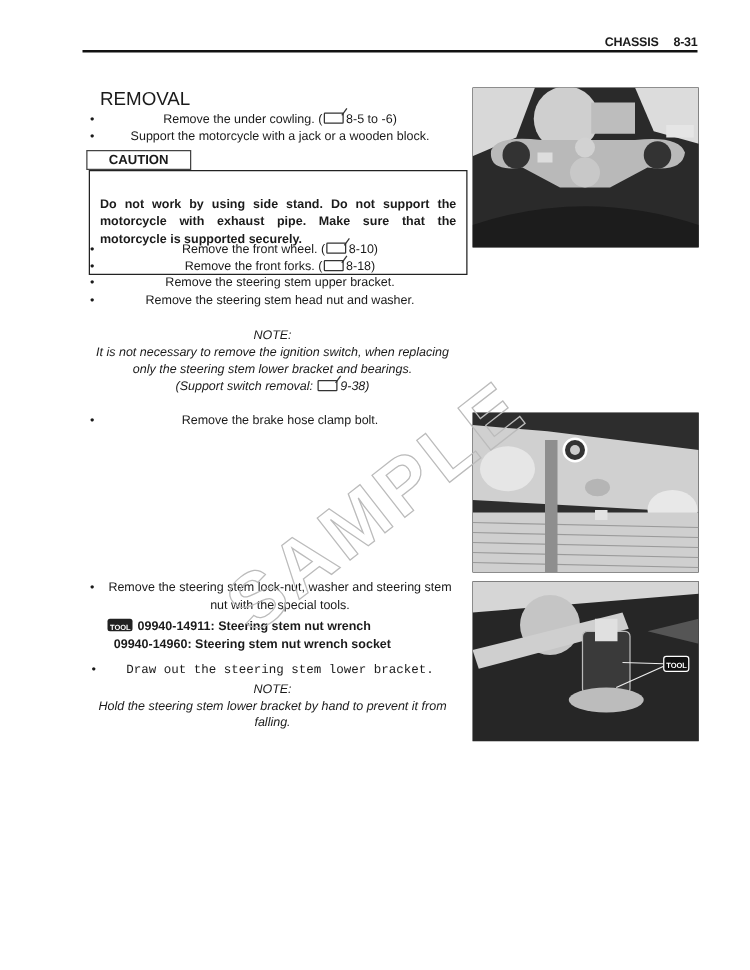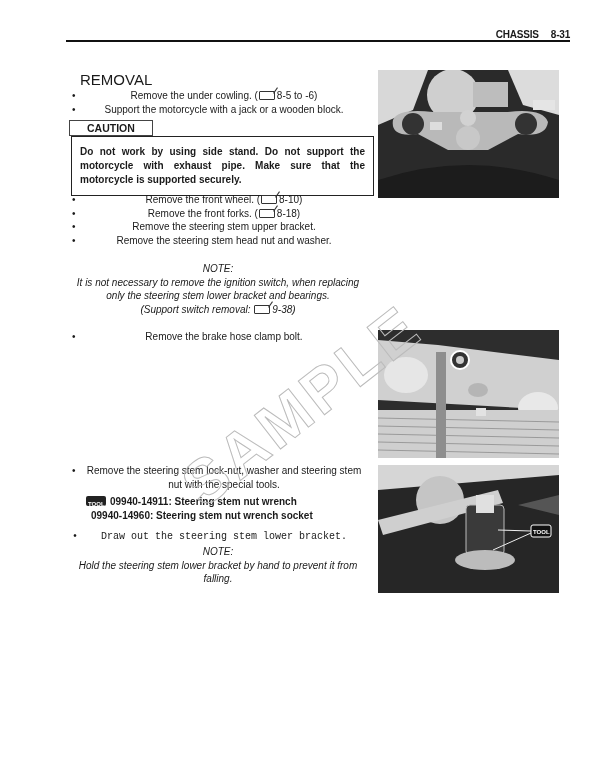--- a/index.html
+++ b/index.html
@@ -1,33 +1,33 @@
 <!DOCTYPE html>
 <html><head>
 <meta charset="utf-8">
 <style>
   html, body { margin:0; padding:0; background:#ffffff; }
   body { width:600px; height:776px; position:relative; overflow:hidden;
          font-family:"Liberation Sans", sans-serif; color:#1a1a1a; }
-  .header { position:absolute; left:66px; right:30px; top:24px; height:16px;
+  .header { position:absolute; left:66px; right:42px; top:24px; height:16px;
             border-bottom:2px solid #111; text-align:right; }
   .header span { font-size:10px; font-weight:bold; letter-spacing:-0.2px; }
   .header .pg { margin-left:12px; }
   .section-title { position:absolute; left:80px; top:71px; font-size:15px; font-weight:normal; }
   .block { position:absolute; left:70px; width:296px; font-size:10px; line-height:13.5px;text-align:center; }
   .bullet { position:relative; padding-left:12px; }
   .bullet::before { content:"•"; position:absolute; left:2px; top:0; }
   .ref { display:inline-block; width:14px; height:7px; border:1px solid #333; border-radius:1px;
          margin:0 2px -1px 1px; position:relative; }
   .ref::after { content:""; position:absolute; right:-5px; top:-2px; width:7px; height:1px;
                 background:#333; transform:rotate(-55deg); }
   .caution-label { position:absolute; left:69px; top:120px; padding:1px 17px; border:1px solid #444;
                    font-size:10.5px; font-weight:bold; }
   .caution-box { position:absolute; left:71px; top:136px; width:285px; border:1px solid #222;
-                 padding:8px 8px; font-size:10px; font-weight:bold; line-height:14px; text-align:justify; }
+                 padding:20px 8px; font-size:10px; font-weight:bold; line-height:14px; text-align:justify; }
   .note-label { font-style:italic; }
   .note-text { font-style:italic; }
   .tool-line { position:absolute; left:70px; top:495px; font-size:10px; font-weight:bold; line-height:14px;text-align:center; }
   .tool-icon { display:inline-block; width:20px; height:10px; background:#222; border-radius:2px;
                vertical-align:-1px; margin-right:4px; position:relative; }
   .tool-icon::after { content:"TOOL"; position:absolute; left:2px; top:1px; font-size:6px; color:#fff; font-weight:bold; }
   .tool-second { padding-left:21px; }
   .photo { position:absolute; left:378px; width:181px; height:128px; background:#222; overflow:hidden; }
   .watermark { position:absolute; left:160px; top:370px; font-size:62px; font-weight:bold; color:transparent;
                -webkit-text-stroke:1px #bbb; transform:rotate(-38deg); letter-spacing:4px; }

